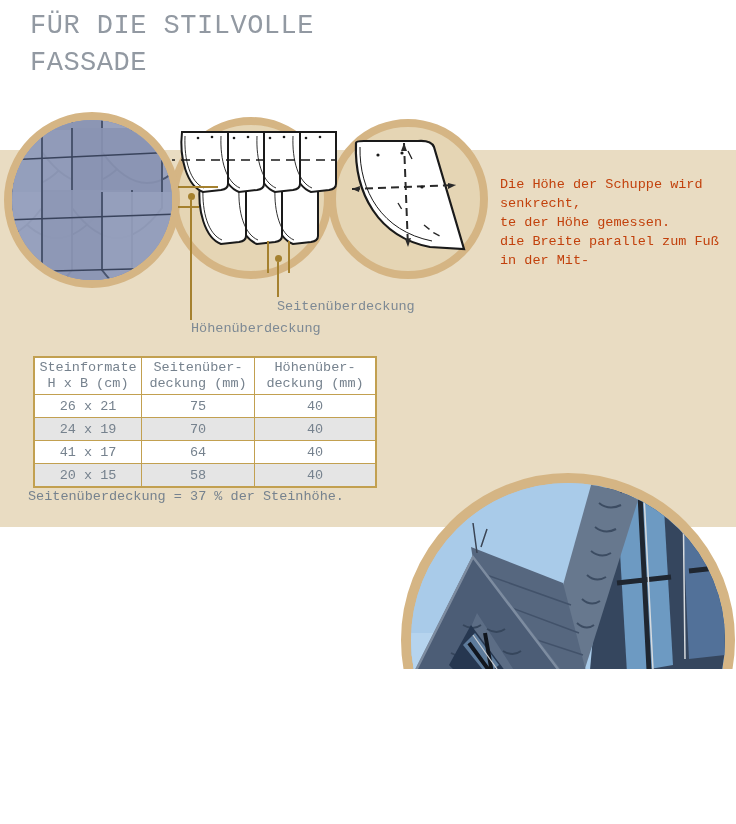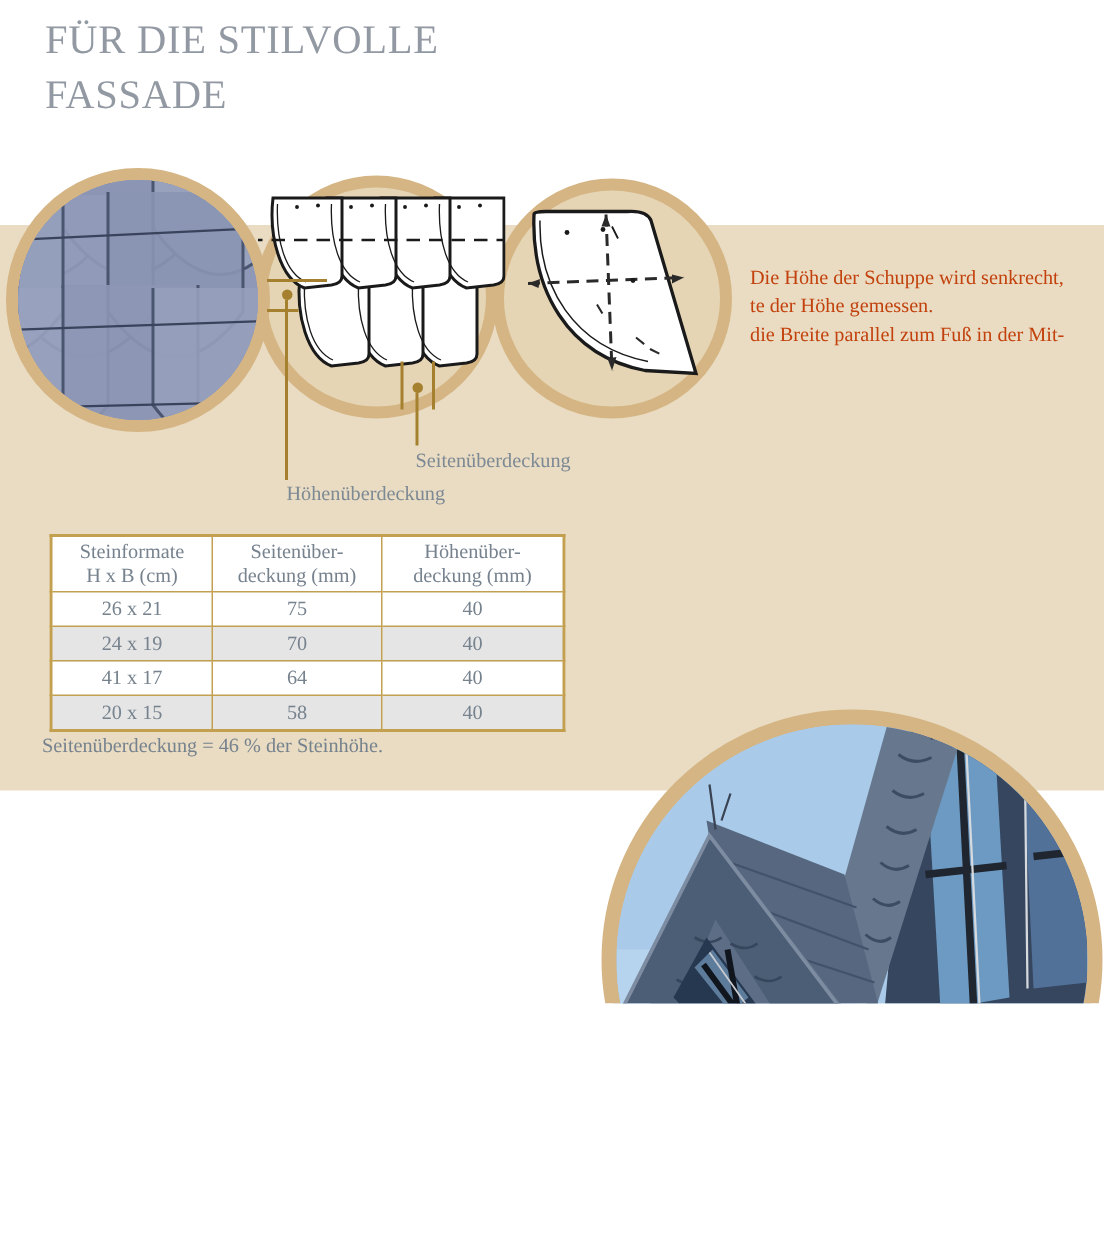--- a/index.html
+++ b/index.html
@@ -1,17 +1,17 @@
 <!DOCTYPE html>
 <html lang="de"><head>
 <meta charset="utf-8">
 <style>
   html,body{margin:0;padding:0;background:#fff;}
   .page{position:relative;width:736px;height:669px;background:#ffffff;overflow:hidden;
-        font-family:Liberation Serif, serif;}
+        font-family:Liberation Mono, monospace;}
 
   
   .title{position:absolute;left:30px;top:8px;color:#9299a2;font-size:27px;line-height:37px;
          letter-spacing:.5px;font-weight:400;}
 
   
   .panel{position:absolute;left:0;top:150px;width:736px;height:377px;background:#e9dcc2;}
 
   
   .circle{position:absolute;border-radius:50%;box-sizing:border-box;}
@@ -224,15 +224,15 @@
         <td>40</td>
       </tr>
       <tr class="alt">
         <td>20 x 15</td>
         <td>58</td>
         <td>40</td>
       </tr>
     </tbody>
   </table>
 
-  <div class="footnote">Seitenüberdeckung = 46 % der Steinhöhe.</div>
+  <div class="footnote">Seitenüberdeckung = 37 % der Steinhöhe.</div>
 
 </div>
 
 </body></html>

